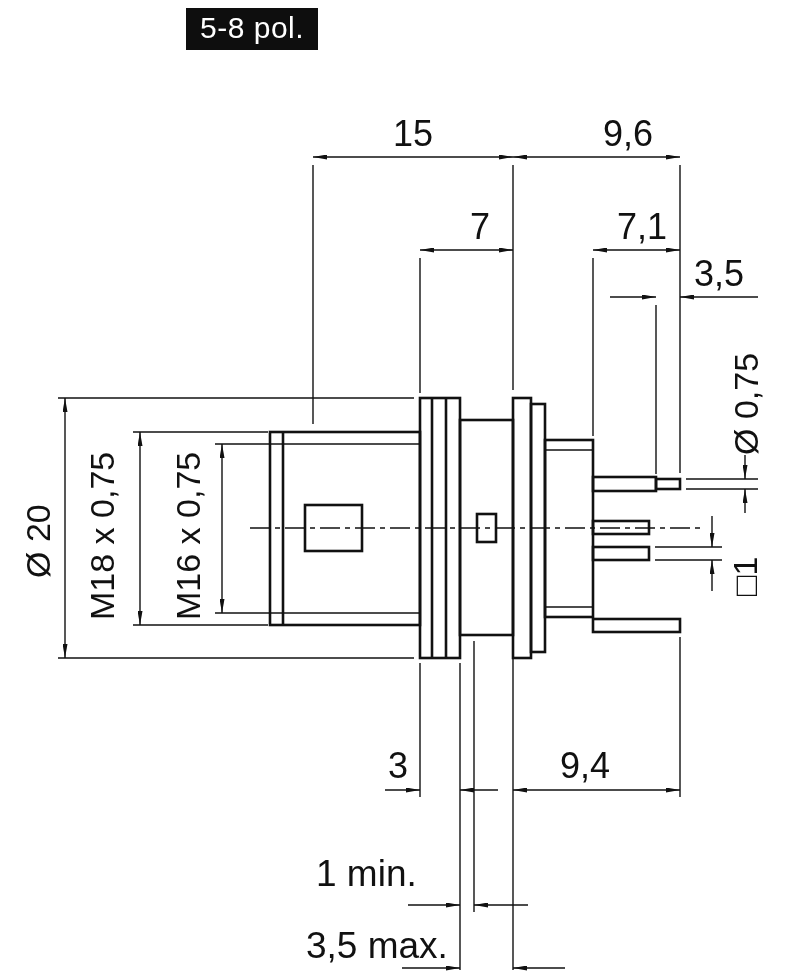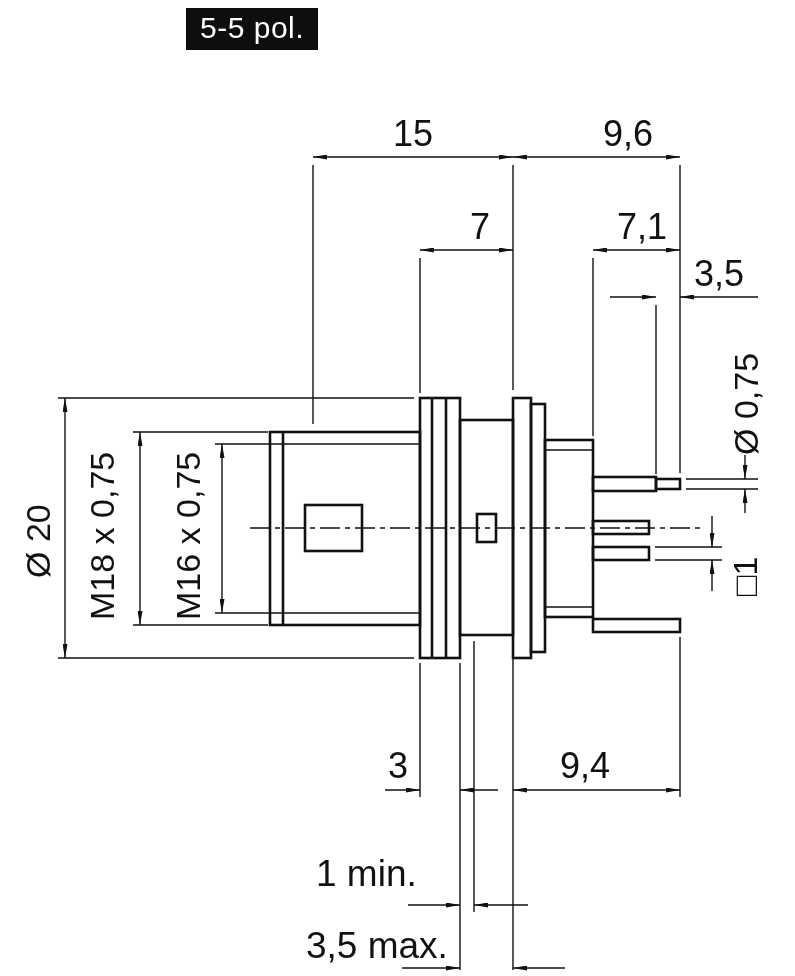--- a/index.html
+++ b/index.html
@@ -24,21 +24,21 @@
   .cl   { fill:none; stroke:#111; stroke-width:1.3; stroke-dasharray:20 5 5 5; }
   .lbl  { font-family:"Liberation Sans", sans-serif; font-size:36px; fill:#111; }
   .lbl-r{ font-family:"Liberation Sans", sans-serif; font-size:34px; fill:#111; }
   .lbl-b{ font-family:"Liberation Sans", sans-serif; font-size:37px; fill:#111; }
 </style>
 </head>
 <body>
 
 <div class="canvas">
 
-  <div class="badge">5-5 pol.</div>
+  <div class="badge">5-8 pol.</div>
 
   <svg width="795" height="976" viewBox="0 0 795 976">
     <defs>
       <marker id="arr" viewBox="0 0 14 5" refX="14" refY="2.5" markerWidth="14" markerHeight="5" markerUnits="userSpaceOnUse" orient="auto-start-reverse">
         <path d="M0,0 L14,2.5 L0,5 Z" fill="#111"></path>
       </marker>
     </defs>
 
     <line class="cl" x1="250" y1="528" x2="702" y2="528"></line>
 

